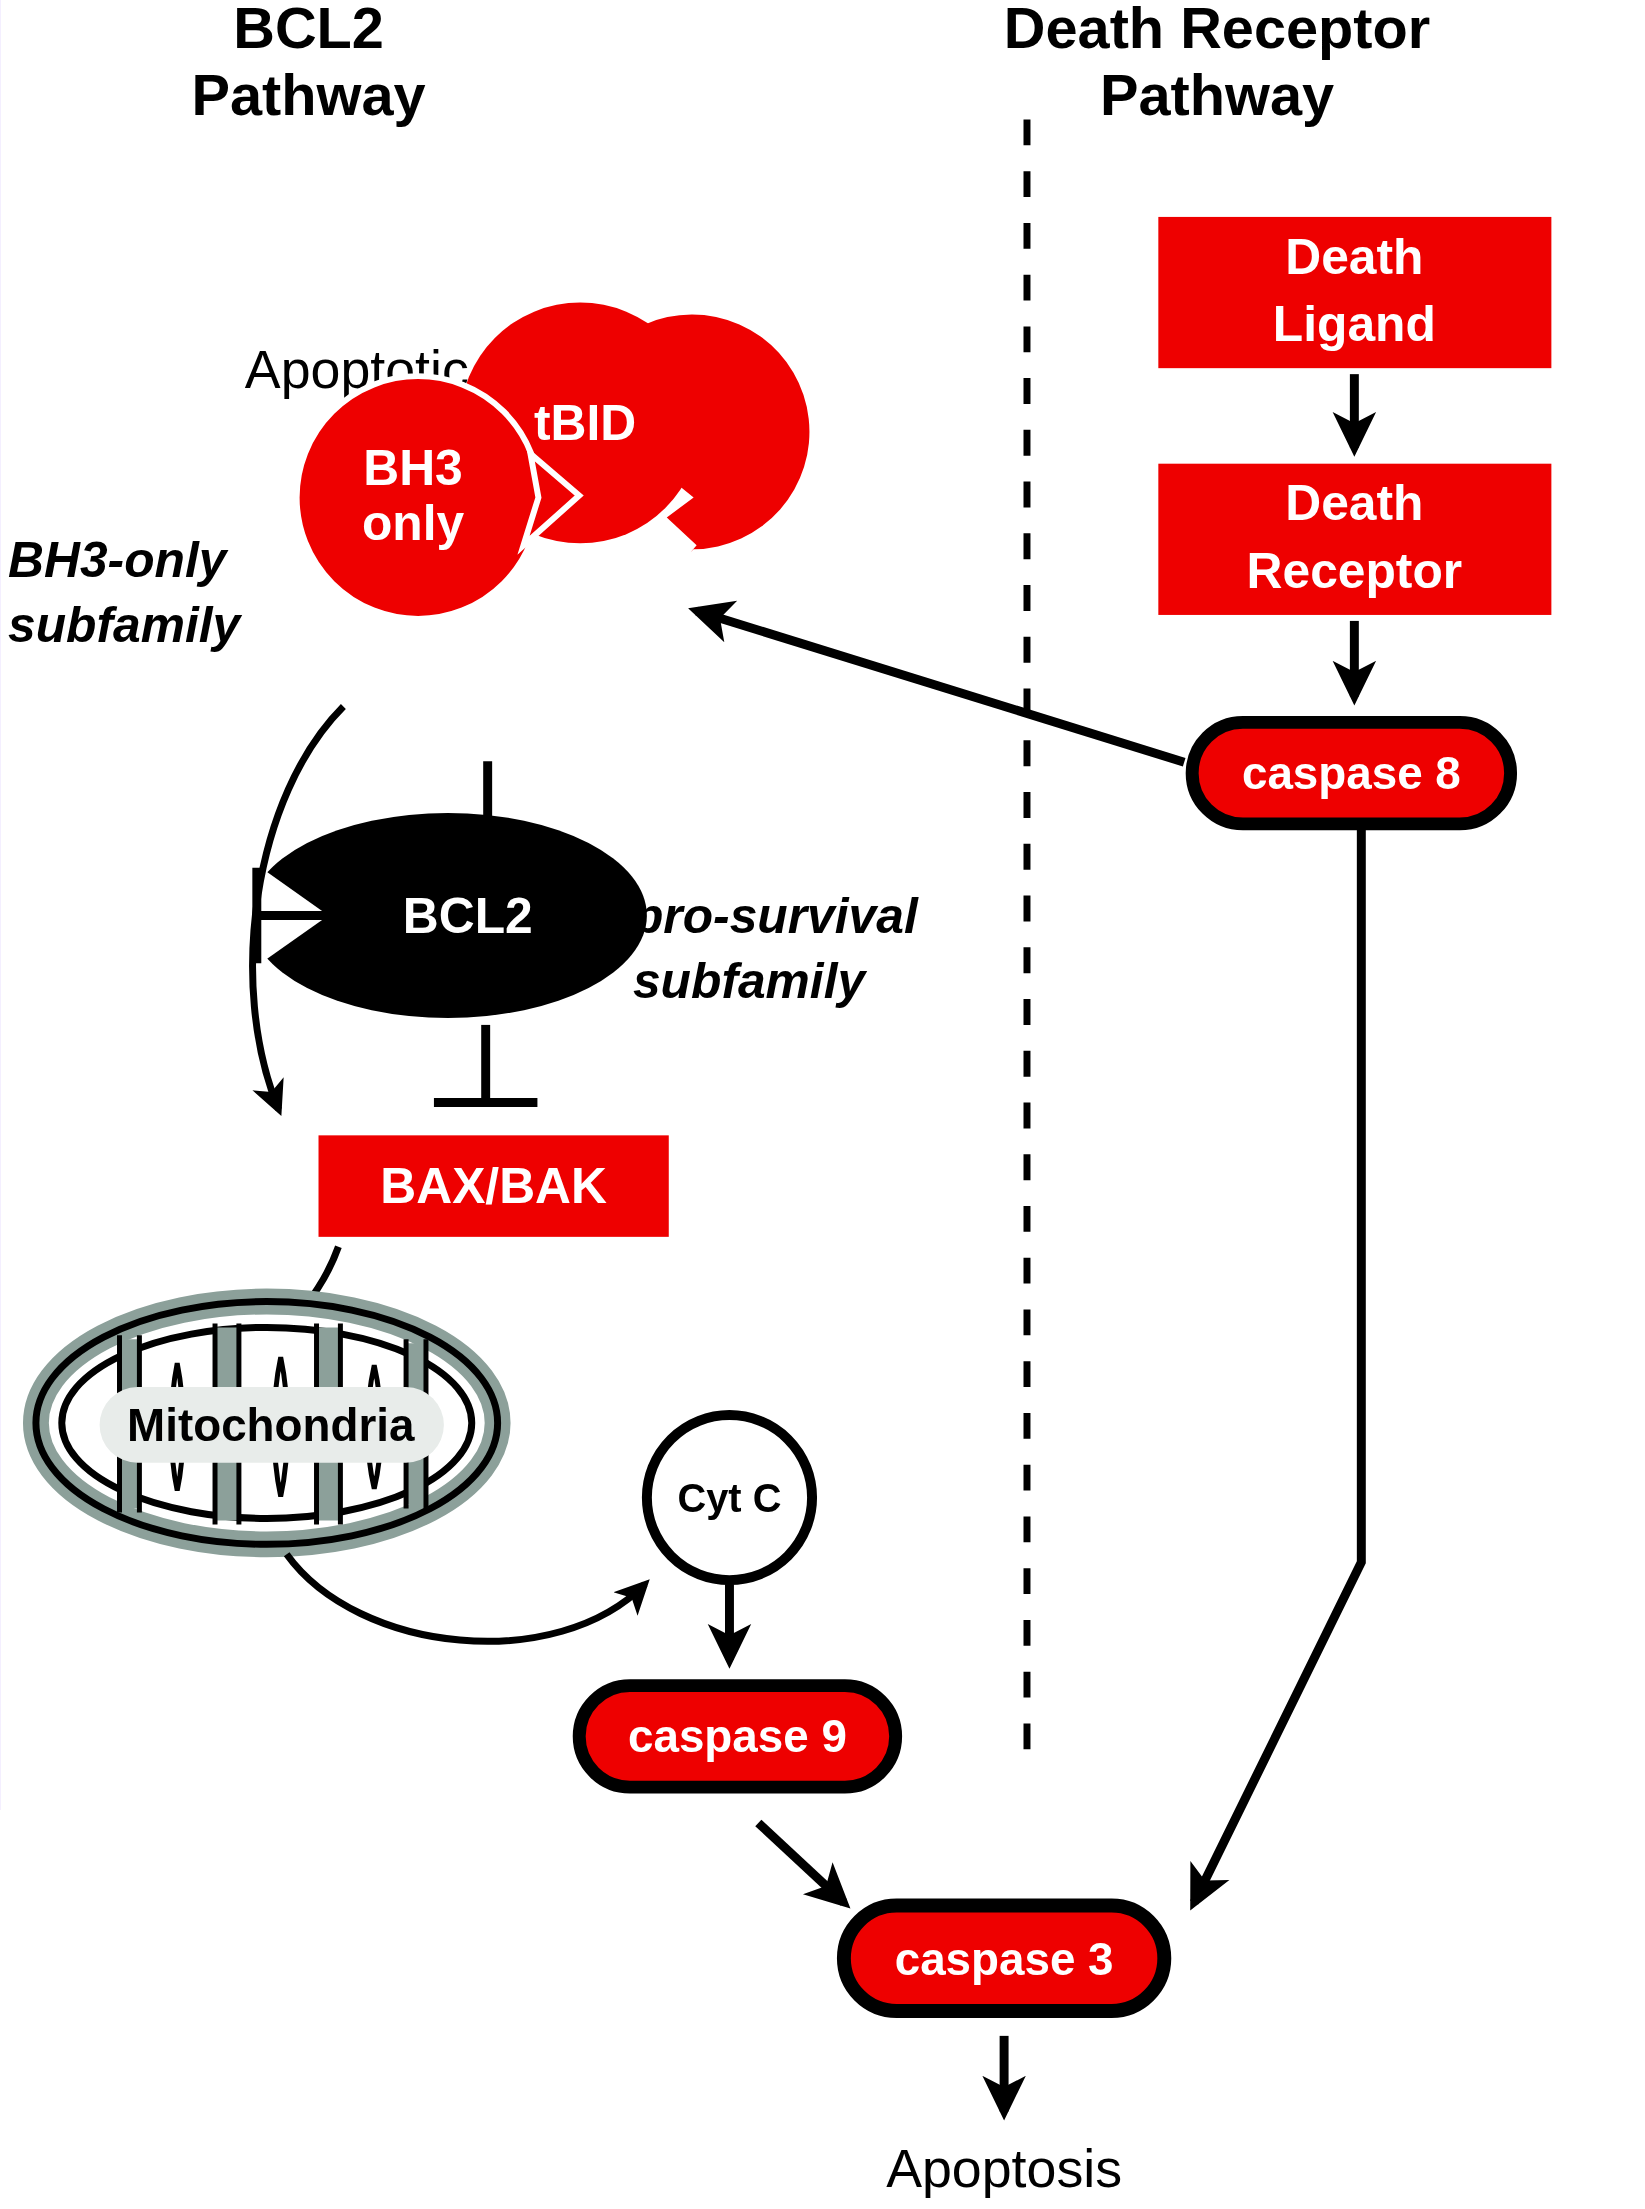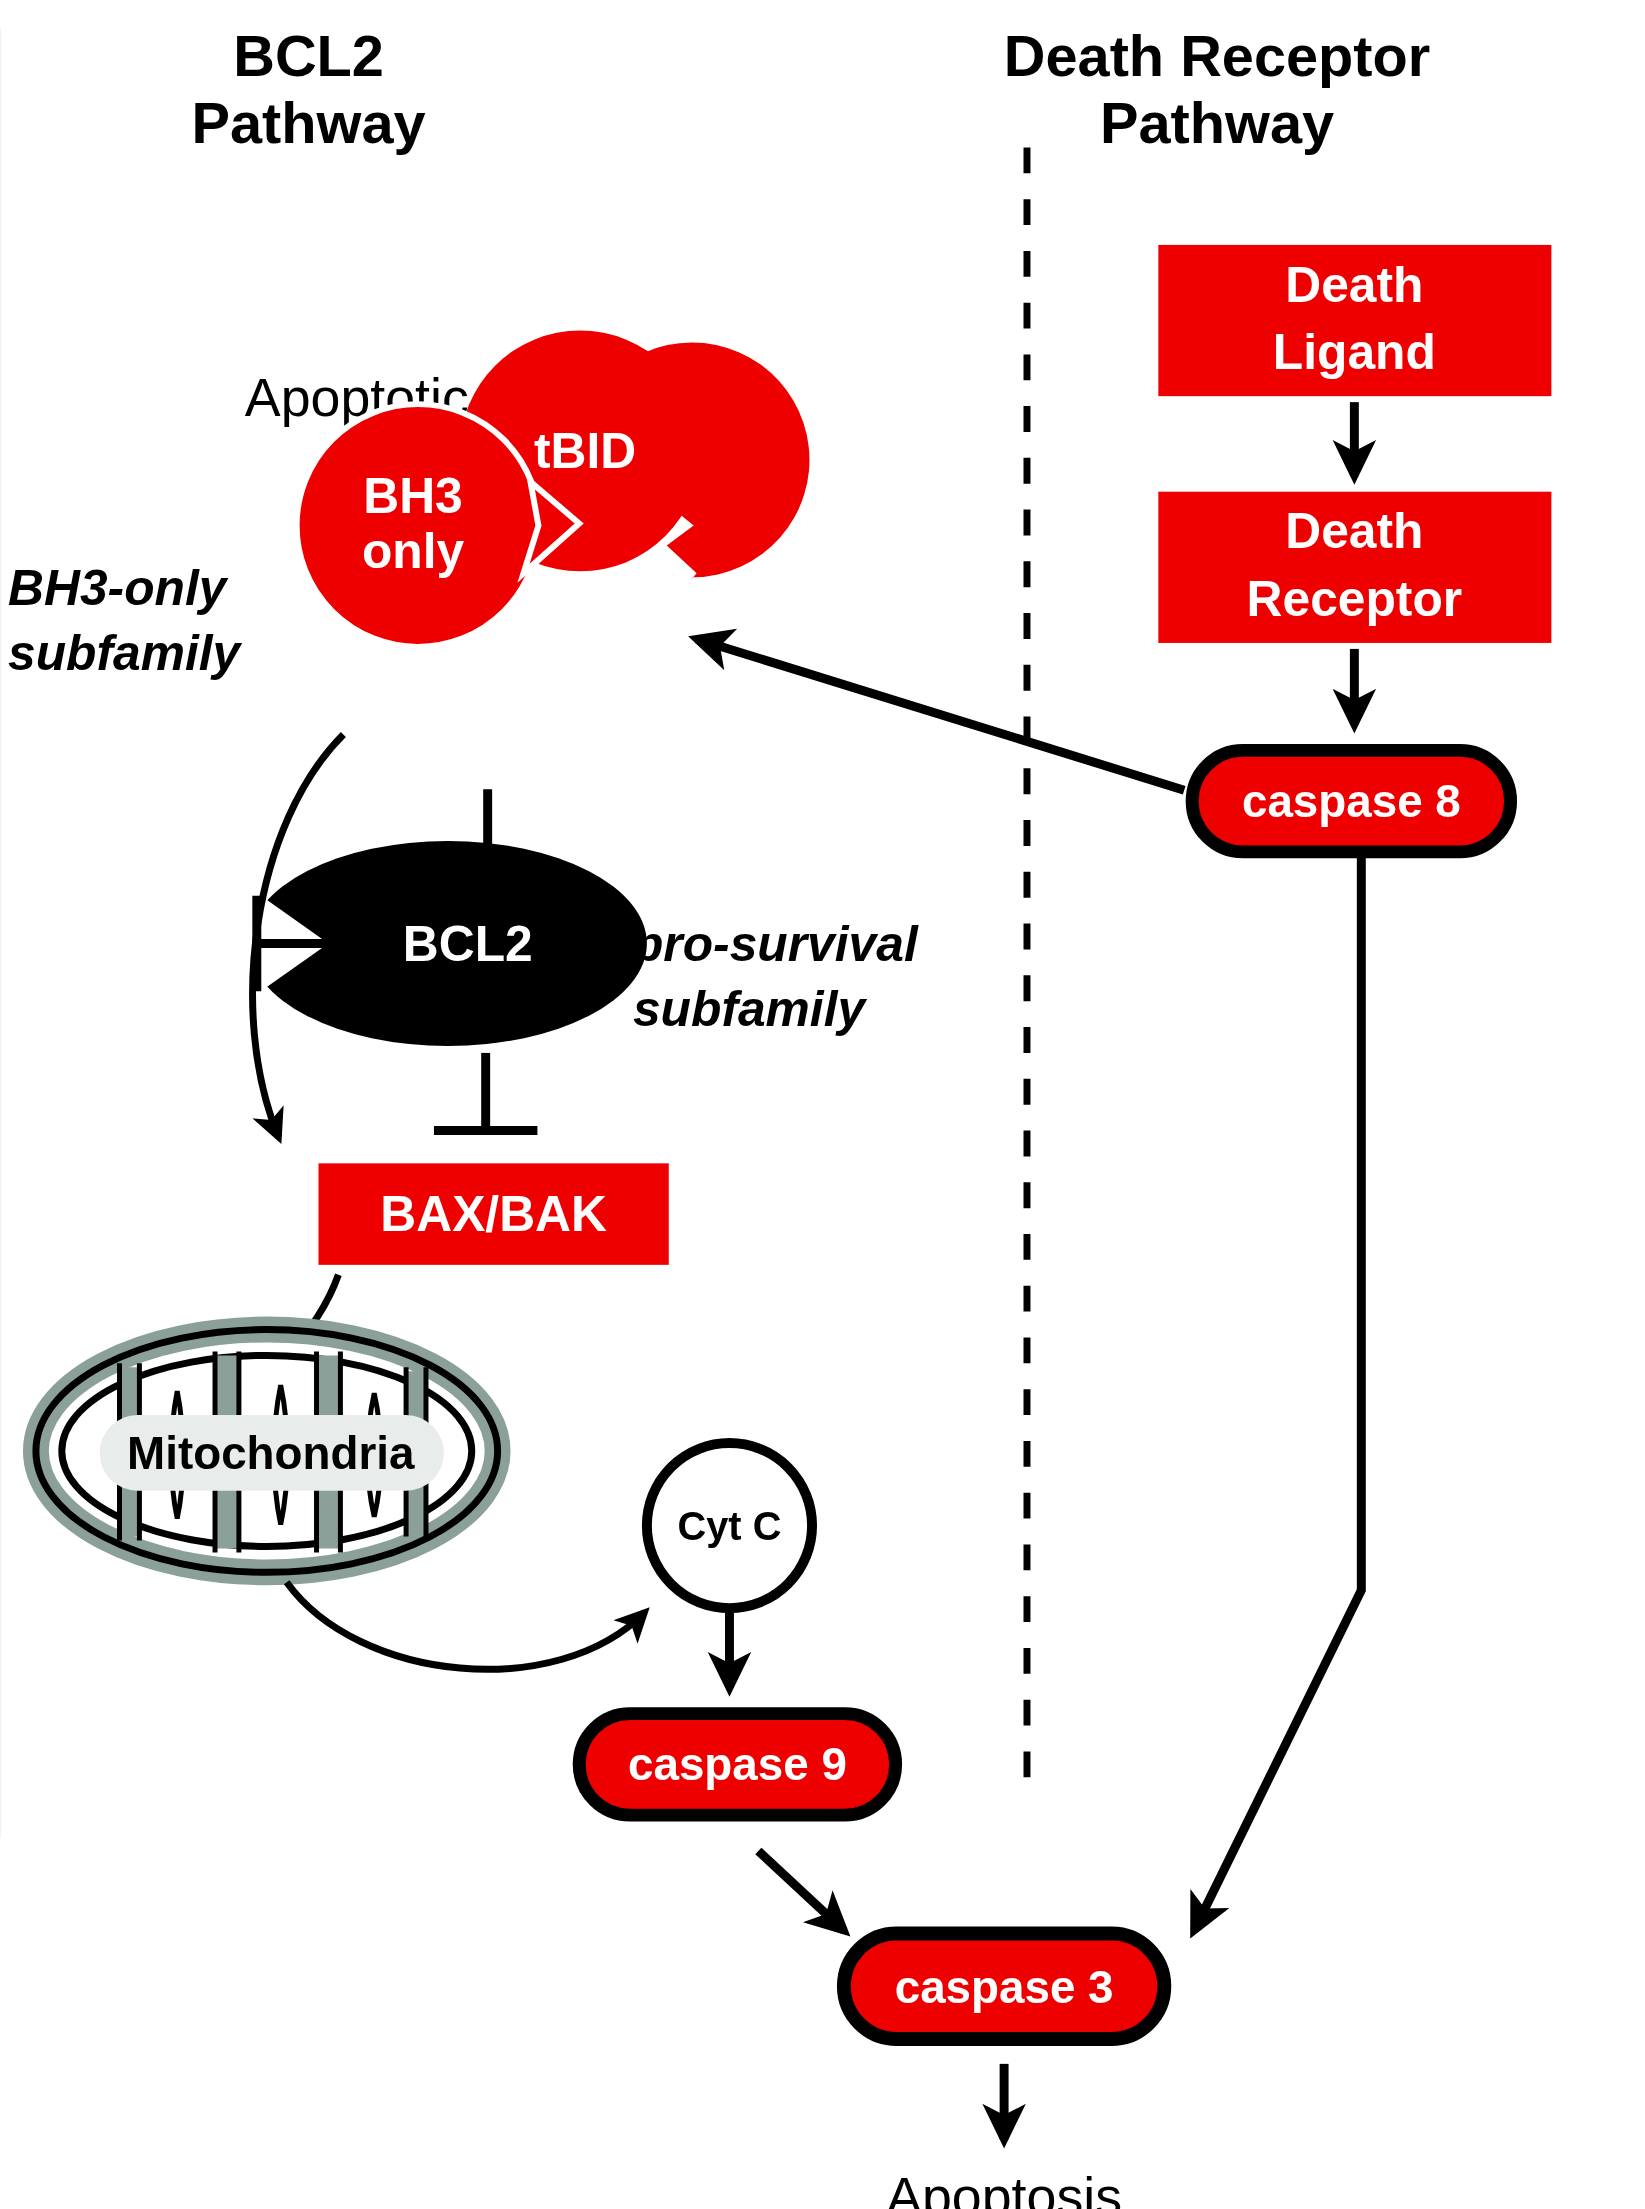--- a/index.html
+++ b/index.html
@@ -12,21 +12,20 @@
     width: 1646px;
     height: 2210px;
     overflow: hidden;
     font-family: "Liberation Sans", sans-serif;
   }
   #diagram-root {
     position: relative;
     width: 1646px;
     height: 1810px;
     background: #8b5cf6;
-    margin-top: 28px;
   }
   svg#pathway-svg {
     display: block;
     width: 1646px;
     height: 2210px;
   }
   .hdr {
     font-family: "Liberation Sans", sans-serif;
     font-weight: bold;
     font-size: 58px;

